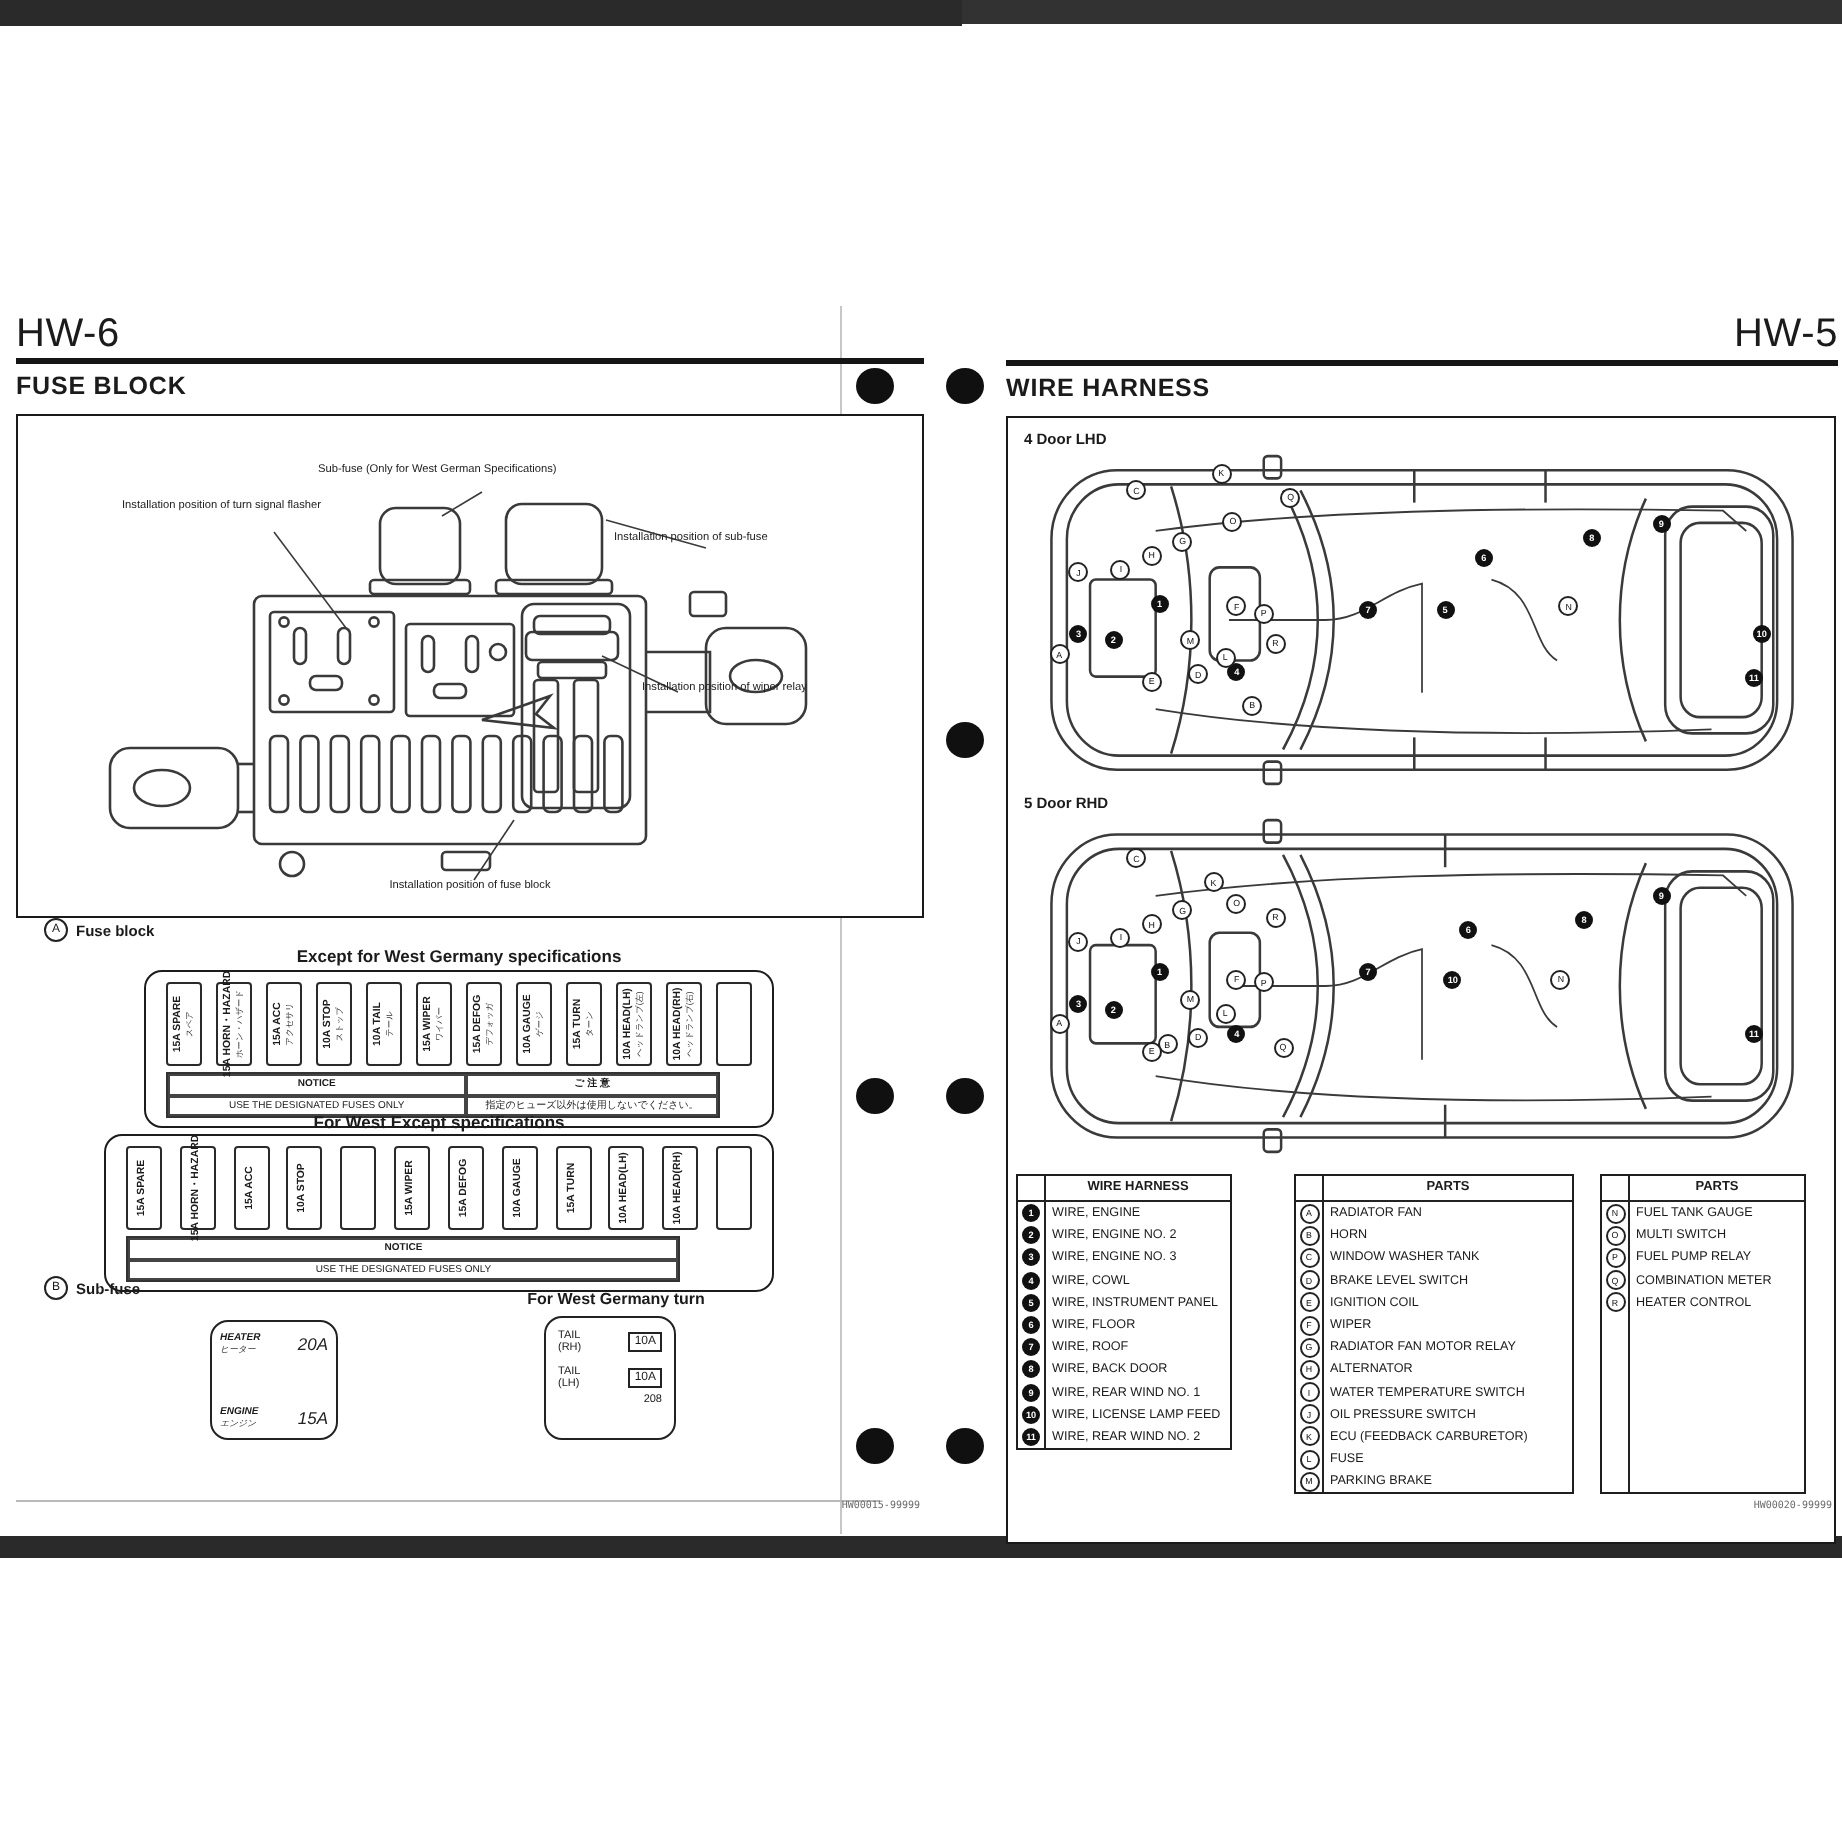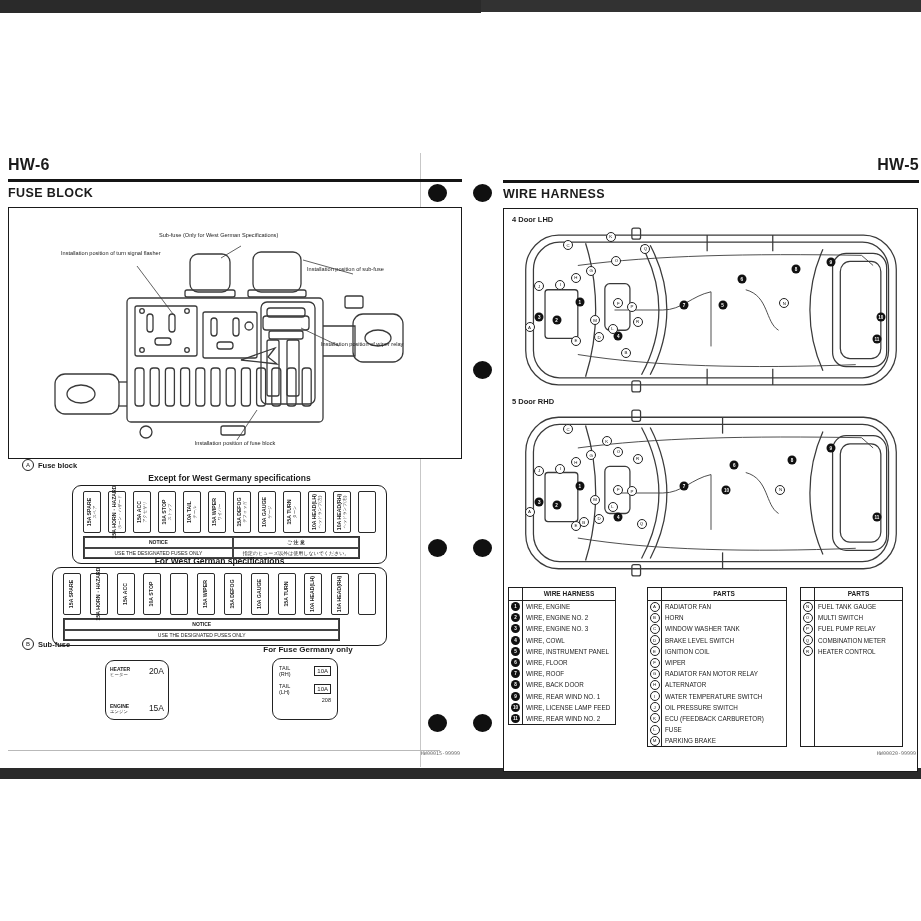--- a/index.html
+++ b/index.html
@@ -3,21 +3,21 @@
 <meta charset="utf-8">
 <style>
   html,body{margin:0;padding:0;background:#fff;}
   .canvas{position:relative;width:921px;height:921px;background:#fff;overflow:hidden;
           font-family:"Liberation Sans",sans-serif;color:#1b1b1b;}
   
   .bar{position:absolute;background:#2a2a2a;}
   .hole{position:absolute;width:19px;height:18px;border-radius:50%;background:#101010;}
   .edge{position:absolute;background:#c7c7c7;}
   
-  .pgnum{position:absolute;font-size:16px;font-weight:bold;letter-spacing:.3px;}
+  .pgnum{position:absolute;font-size:20px;font-weight:normal;letter-spacing:.3px;}
   .rule{position:absolute;height:3px;background:#151515;}
   .sec-title{position:absolute;font-size:12.5px;font-weight:bold;letter-spacing:.4px;}
   .fig-code{position:absolute;font-size:5px;color:#6a6a6a;font-family:"DejaVu Sans Mono",monospace;}
   
   .fig-box{position:absolute;border:1.6px solid #1a1a1a;background:#fff;}
   .fig-label{position:absolute;font-size:5.6px;color:#222;line-height:1.15;}
   .diag-sub{position:absolute;font-size:7.5px;font-weight:bold;}
   svg{display:block;width:100%;height:100%;}
   
   .marker-row{position:absolute;display:flex;align-items:center;gap:4px;font-size:7.5px;font-weight:bold;}
@@ -34,21 +34,21 @@
   .f-en{font-size:5.2px;font-weight:bold;white-space:nowrap;line-height:1.1;}
   .f-jp{font-size:4.2px;white-space:nowrap;line-height:1.1;color:#333;}
   .notice-grid{border:1px solid #333;}
   .ng2{display:grid;grid-template-columns:54% 46%;width:94%;}
   .ng1{display:grid;grid-template-columns:100%;width:88%;}
   .ncell{border:0.6px solid #444;font-size:5px;text-align:center;line-height:8.5px;height:8.5px;
          overflow:hidden;white-space:nowrap;}
   
   .subfuse-a{position:absolute;border:1.5px solid #222;border-radius:9px;padding:5px 4px;
              box-sizing:border-box;display:flex;flex-direction:column;justify-content:space-between;}
-  .sfa-row{display:flex;align-items:flex-start;justify-content:space-between;}
+  .sfa-row{display:flex;align-items:flex-end;justify-content:space-between;font-style:italic;}
   .sfa-names{display:flex;flex-direction:column;}
   .sfa-en{font-size:5px;font-weight:bold;}
   .sfa-jp{font-size:4.4px;color:#333;}
   .sfa-amp{font-size:8.5px;color:#222;}
   .subfuse-b{position:absolute;border:1.5px solid #222;border-radius:9px;padding:6px 6px 3px;
              box-sizing:border-box;display:flex;flex-direction:column;gap:5px;}
   .sfb-row{display:flex;align-items:center;justify-content:space-between;}
   .sfb-name{font-size:5.5px;width:22px;line-height:1.15;}
   .sfb-amp{font-size:6px;border:1px solid #222;padding:0 2px;line-height:8px;}
   .sfb-code{font-size:5.5px;text-align:right;margin-top:-3px;}
@@ -248,21 +248,21 @@
         <div class="fuse-cell"></div>
       </div>
       <div class="notice-grid ng2">
         <div class="ncell" style="font-weight:bold">NOTICE</div>
         <div class="ncell" style="font-weight:bold">ご 注 意</div>
         <div class="ncell">USE THE DESIGNATED FUSES ONLY</div>
         <div class="ncell">指定のヒューズ以外は使用しないでください。</div>
       </div>
     </div>
 
-  <div class="tbl-title" style="left:52px;top:556px;width:335px;">For West German specifications</div>
+  <div class="tbl-title" style="left:52px;top:556px;width:335px;">For West Except specifications</div>
   <div class="fuse-panel" style="left:52px;top:567px;width:335px;">
       <div class="fuse-row">
         <div class="fuse-cell">
           <div class="fuse-rot">
             <span class="f-en">15A SPARE</span>
           </div>
         </div>
         <div class="fuse-cell">
           <div class="fuse-rot">
             <span class="f-en">15A HORN・HAZARD</span>
@@ -332,21 +332,21 @@
     </div>
     <div class="sfa-row">
       <div class="sfa-names">
         <span class="sfa-en">ENGINE</span>
         <span class="sfa-jp">エンジン</span>
       </div>
       <span class="sfa-amp">15A</span>
     </div>
   </div>
 
-  <div class="tbl-title" style="left:238px;top:645px;width:140px;font-size:8px;">For Fuse Germany only</div>
+  <div class="tbl-title" style="left:238px;top:645px;width:140px;font-size:8px;">For West Germany turn</div>
   <div class="subfuse-b" style="left:272px;top:658px;width:66px;height:62px;">
     <div class="sfb-row">
       <span class="sfb-name">TAIL (RH)</span>
       <span class="sfb-amp">10A</span>
     </div>
     <div class="sfb-row">
       <span class="sfb-name">TAIL (LH)</span>
       <span class="sfb-amp">10A</span>
     </div>
     <div class="sfb-code">208</div>

